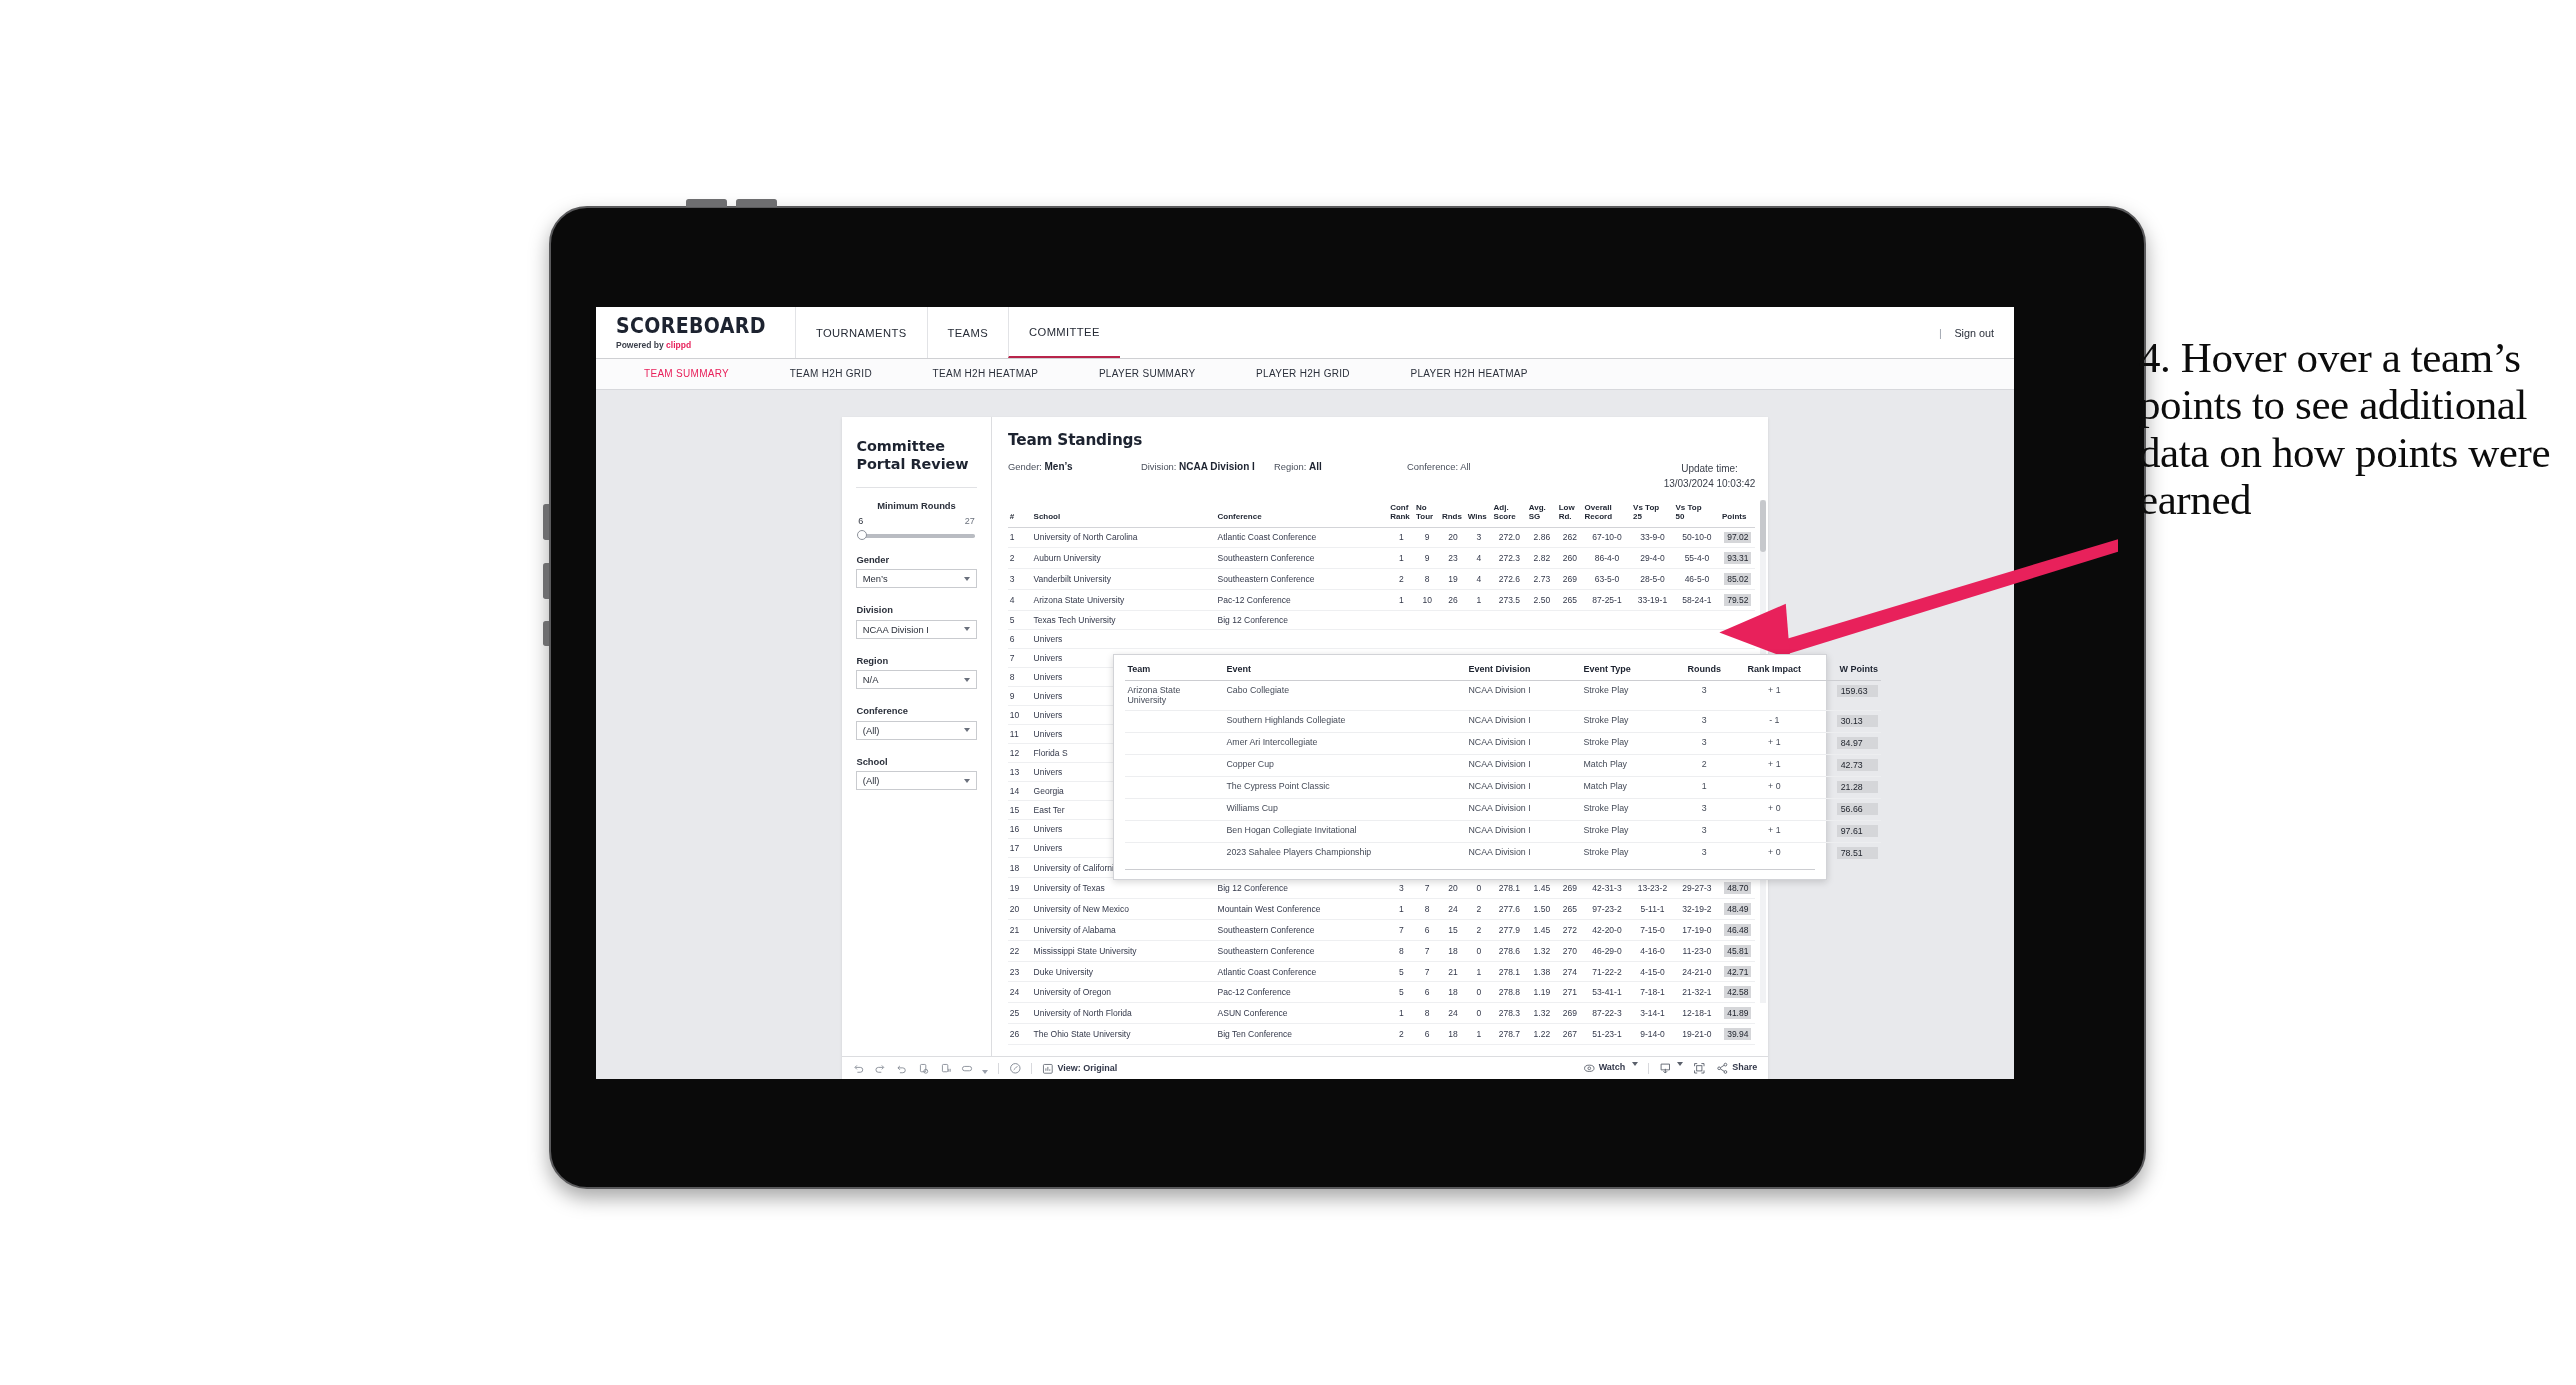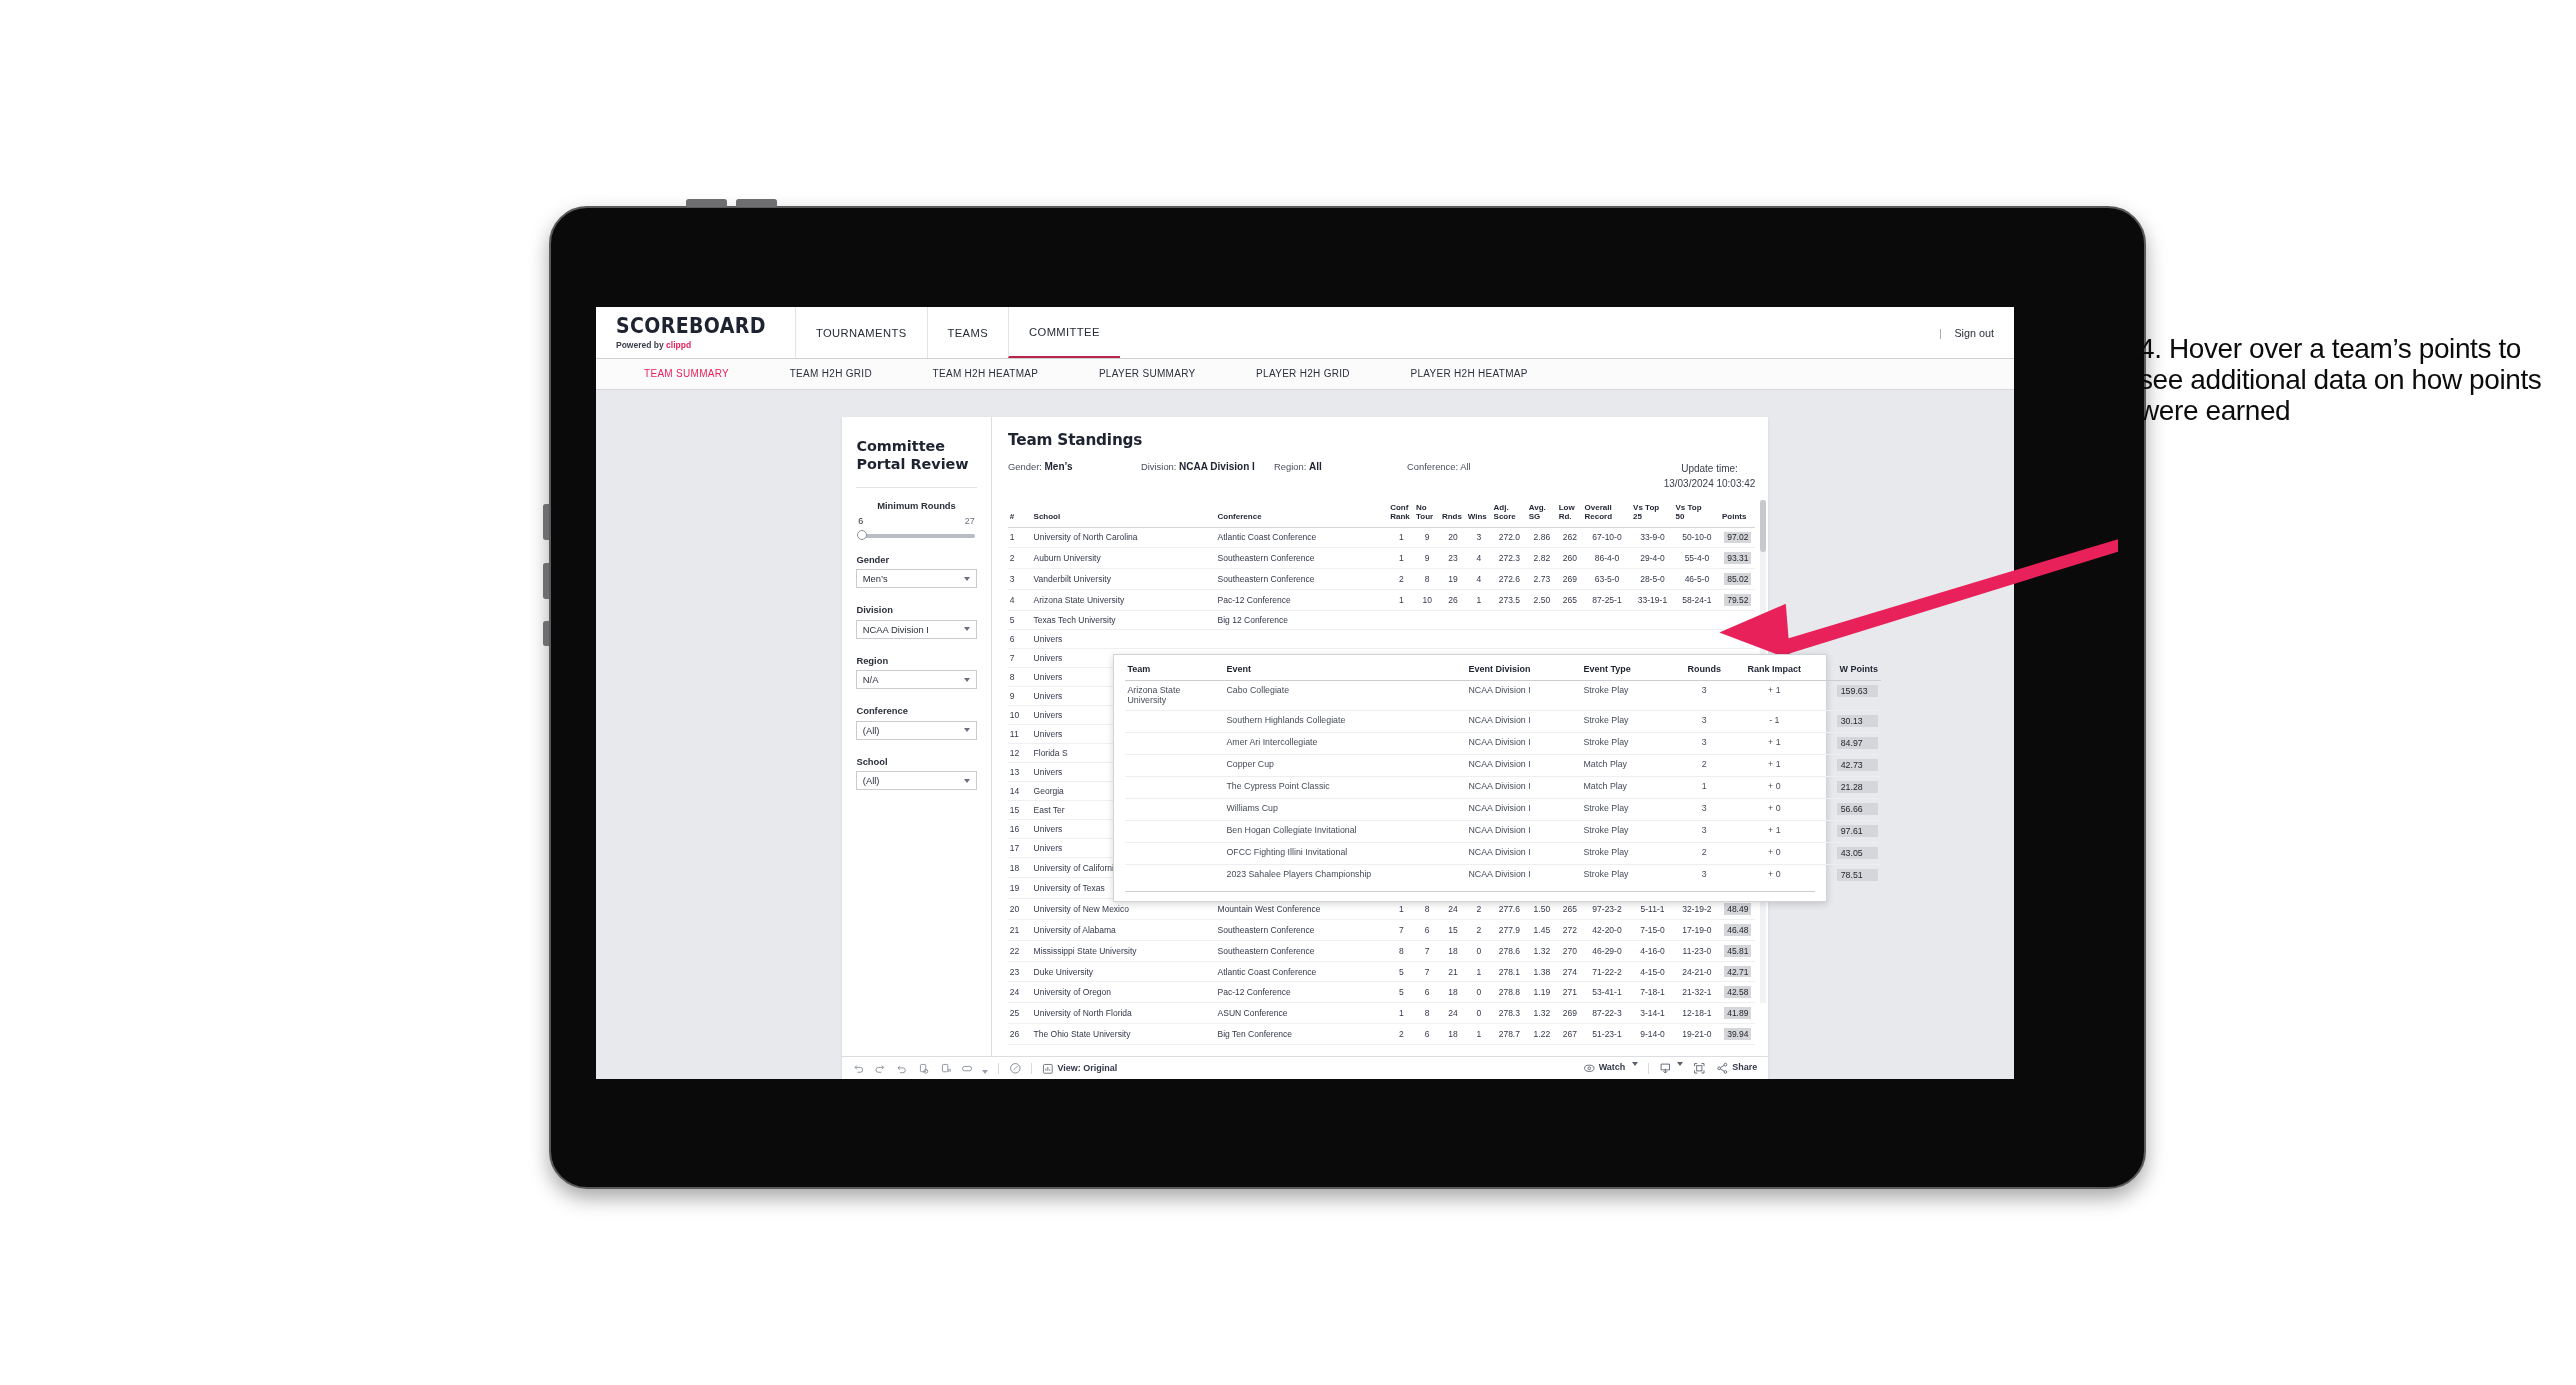--- a/index.html
+++ b/index.html
@@ -230,22 +230,22 @@
   }
   .bb-item { display:flex; align-items:flex-start; gap:3.6px; cursor:default; }
   .bb-sep { width:0.9px; height:11.7px; background:#d8d9dd; }
   .bb-spacer { margin-left:auto; }
   .bb-label { font-weight:700; color:#33384a; font-size:9px; }
   .ico { display:inline-block; line-height:0; }
 
   
   .annotation {
     position:absolute; left: 2139px; top: 334px; width: 422px;
-    font-size: 28px; line-height: 1.10; color:#0c0c0c;
-    font-family:Liberation Sans, sans-serif; letter-spacing:-0.4px;
+    font-size: 43px; line-height: 1.10; color:#0c0c0c;
+    font-family:Liberation Serif, serif; letter-spacing:-0.4px;
   }
   #arrow { position:absolute; left: 1696px; top: 539px; width: 422px; height: 135px; }
 </style>
 </head>
 <body>
 
 <div id="stage">
 
   <div id="tablet">
     <div class="btn-top" style="left:135px; width:41px;"></div>
@@ -890,29 +890,20 @@
                         <td class="tt-team"></td>
                         <td class="tt-event">Ben Hogan Collegiate Invitational</td>
                         <td class="tt-div">NCAA Division I</td>
                         <td class="tt-type">Stroke Play</td>
                         <td class="tt-rounds ctr">3</td>
                         <td class="tt-impact ctr">+ 1</td>
                         <td class="tt-pts ptscell"><span>97.61</span></td>
                       </tr>
                       <tr>
                         <td class="tt-team"></td>
-                        <td class="tt-event">OFCC Fighting Illini Invitational</td>
-                        <td class="tt-div">NCAA Division I</td>
-                        <td class="tt-type">Stroke Play</td>
-                        <td class="tt-rounds ctr">2</td>
-                        <td class="tt-impact ctr">+ 0</td>
-                        <td class="tt-pts ptscell"><span>43.05</span></td>
-                      </tr>
-                      <tr>
-                        <td class="tt-team"></td>
                         <td class="tt-event">2023 Sahalee Players Championship</td>
                         <td class="tt-div">NCAA Division I</td>
                         <td class="tt-type">Stroke Play</td>
                         <td class="tt-rounds ctr">3</td>
                         <td class="tt-impact ctr">+ 0</td>
                         <td class="tt-pts ptscell"><span>78.51</span></td>
                       </tr>
                     </tbody>
                 </table>
                 <div class="tt-lastrule"></div>

